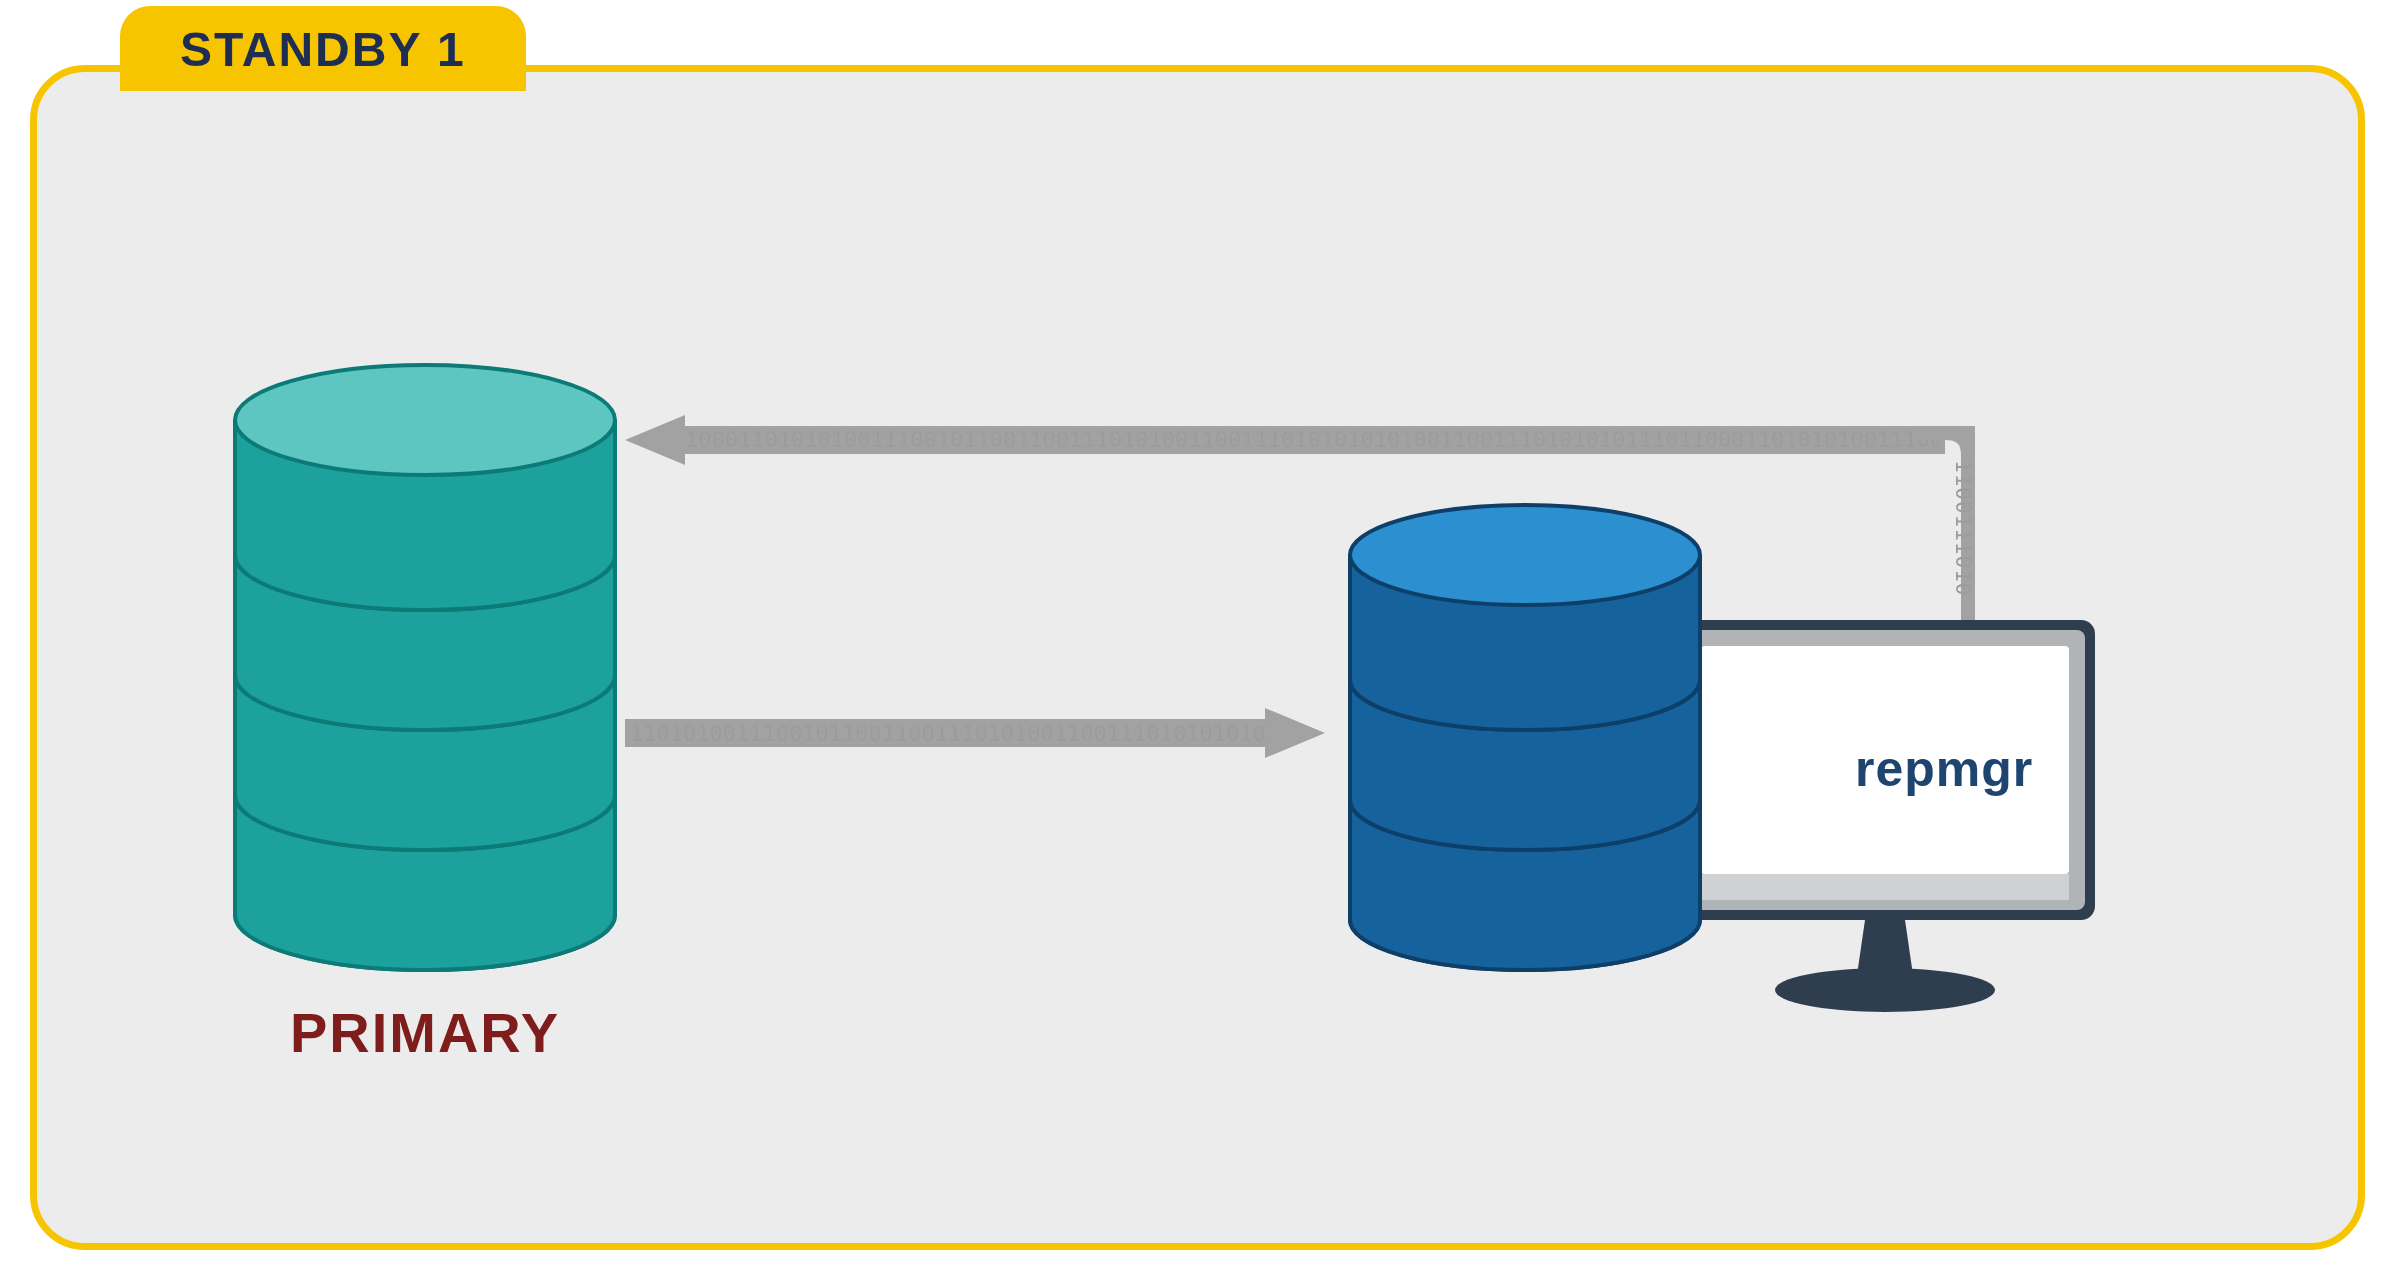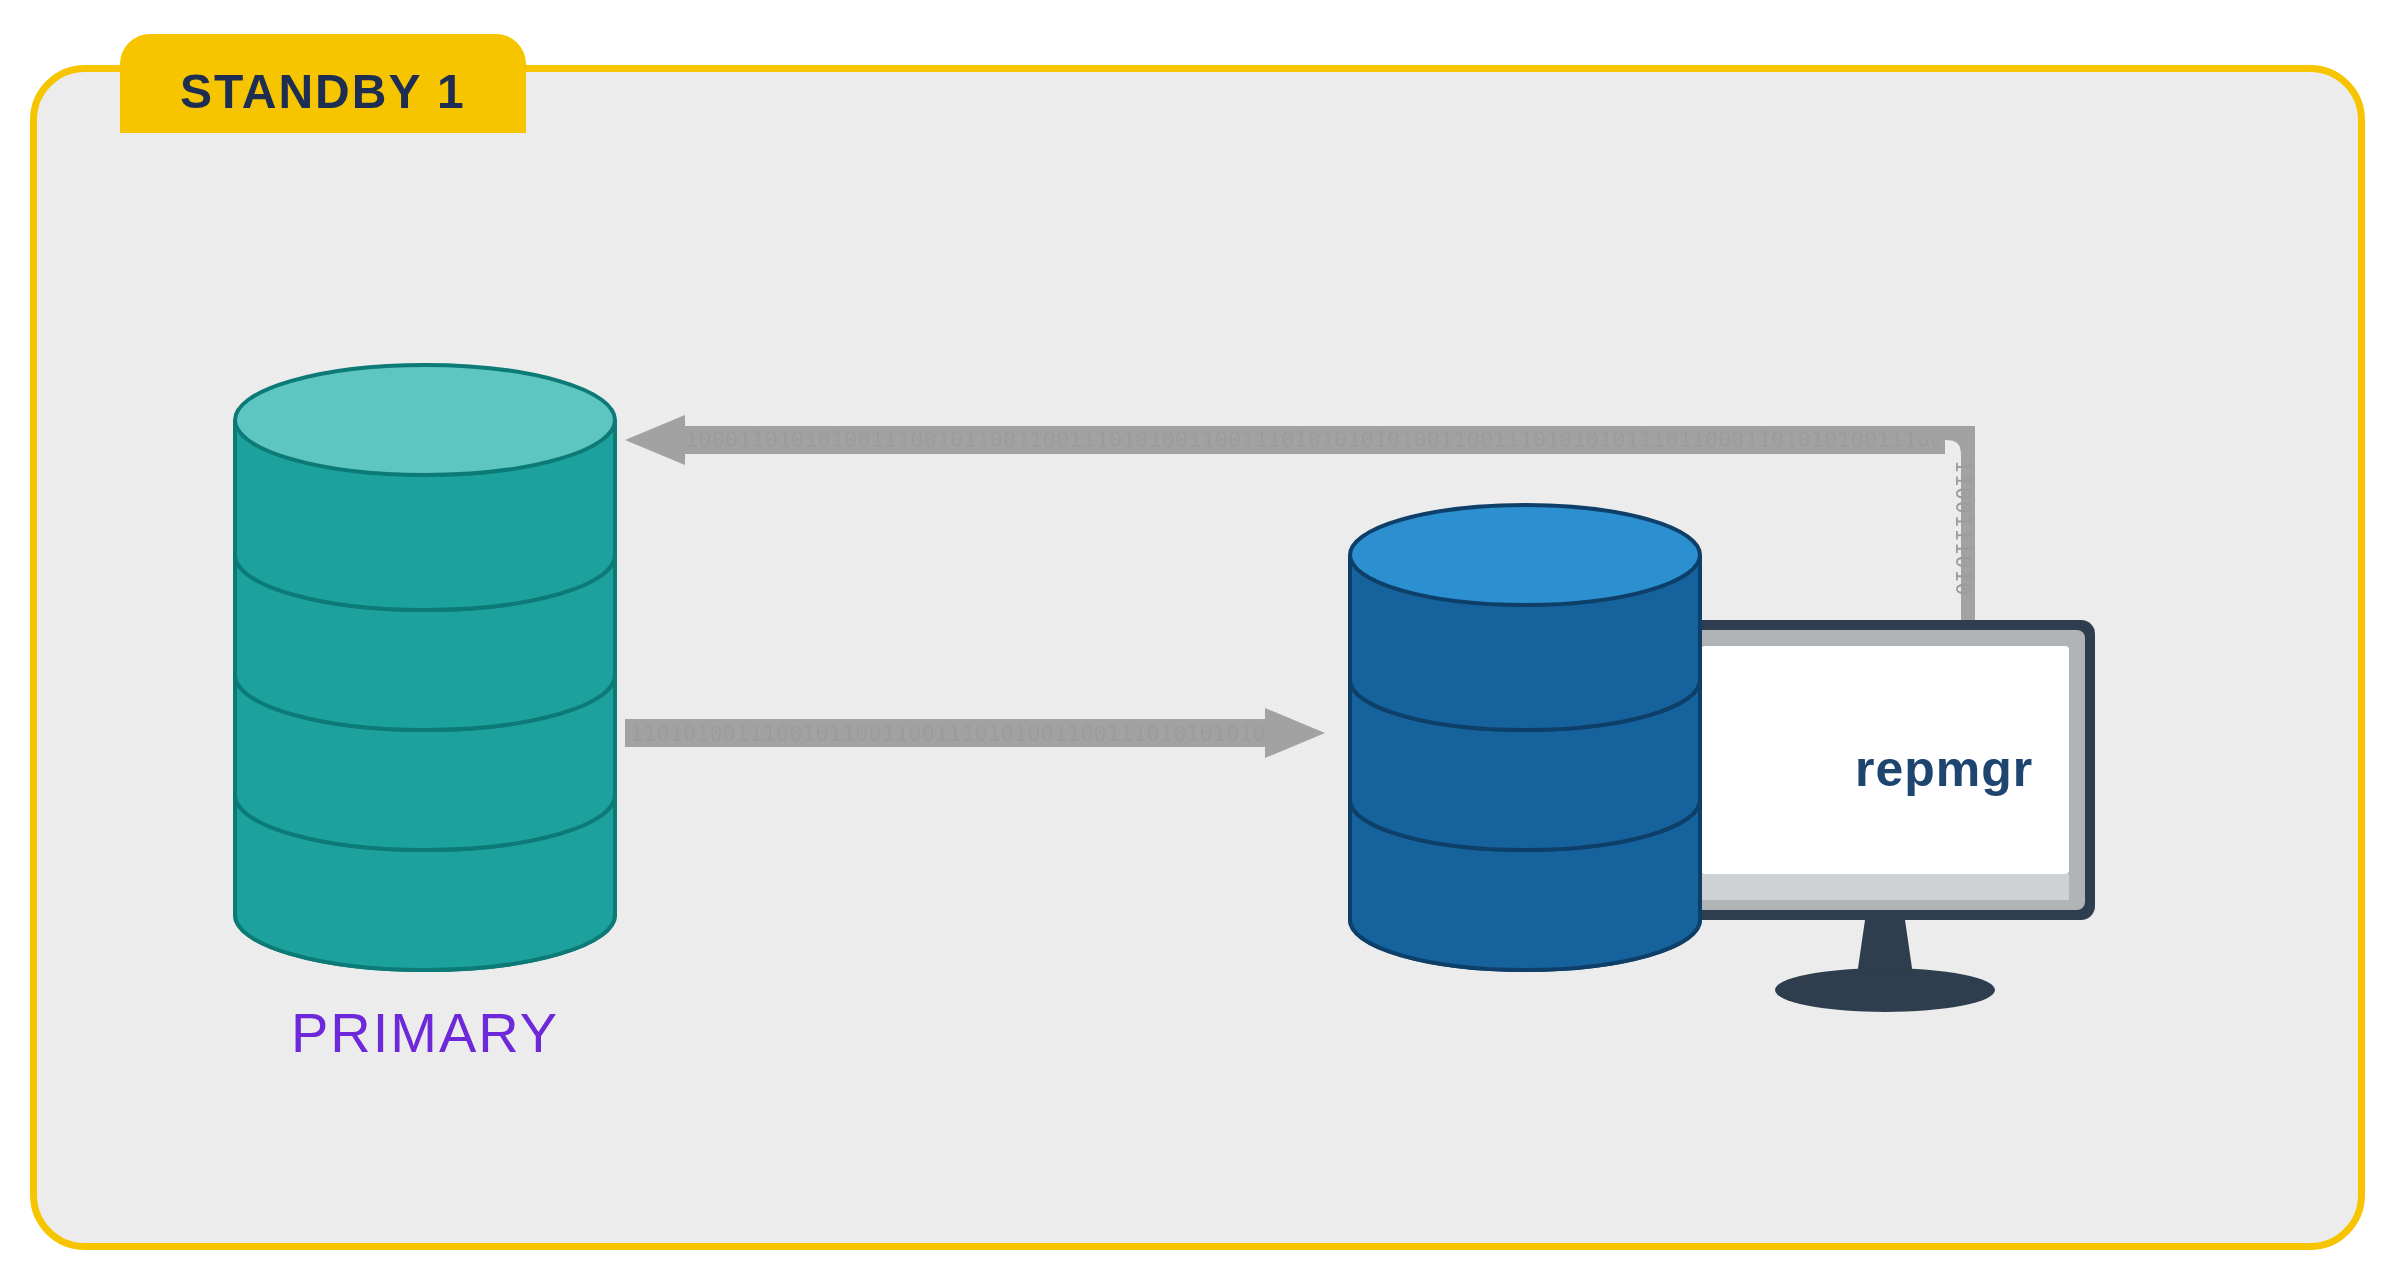--- a/index.html
+++ b/index.html
@@ -31,35 +31,34 @@
   
   .tab {
     position: absolute;
     left: 120px;
     top: 6px;
     background: #f7c500;
     color: #1e2d52;
     font-weight: 800;
     font-size: 48px;
     letter-spacing: 2px;
-    padding: 30px 60px 14px 60px;
+    padding: 16px 60px 14px 60px;
     border-radius: 30px 30px 0 0;
-    margin-top: 28px;
   }
   
   .db {
     position: absolute;
   }
   .db svg { display: block; }
   .db-label {
     position: absolute;
     left: 50%;
     transform: translateX(-50%);
-    font-weight: 400;
-    color: #6d28d9;
+    font-weight: 700;
+    color: #7f1d1d;
     font-size: 56px;
     letter-spacing: 2px;
     white-space: nowrap;
   }
   
   .monitor {
     position: absolute;
   }
   .monitor svg { display: block; }
   .monitor-label {

